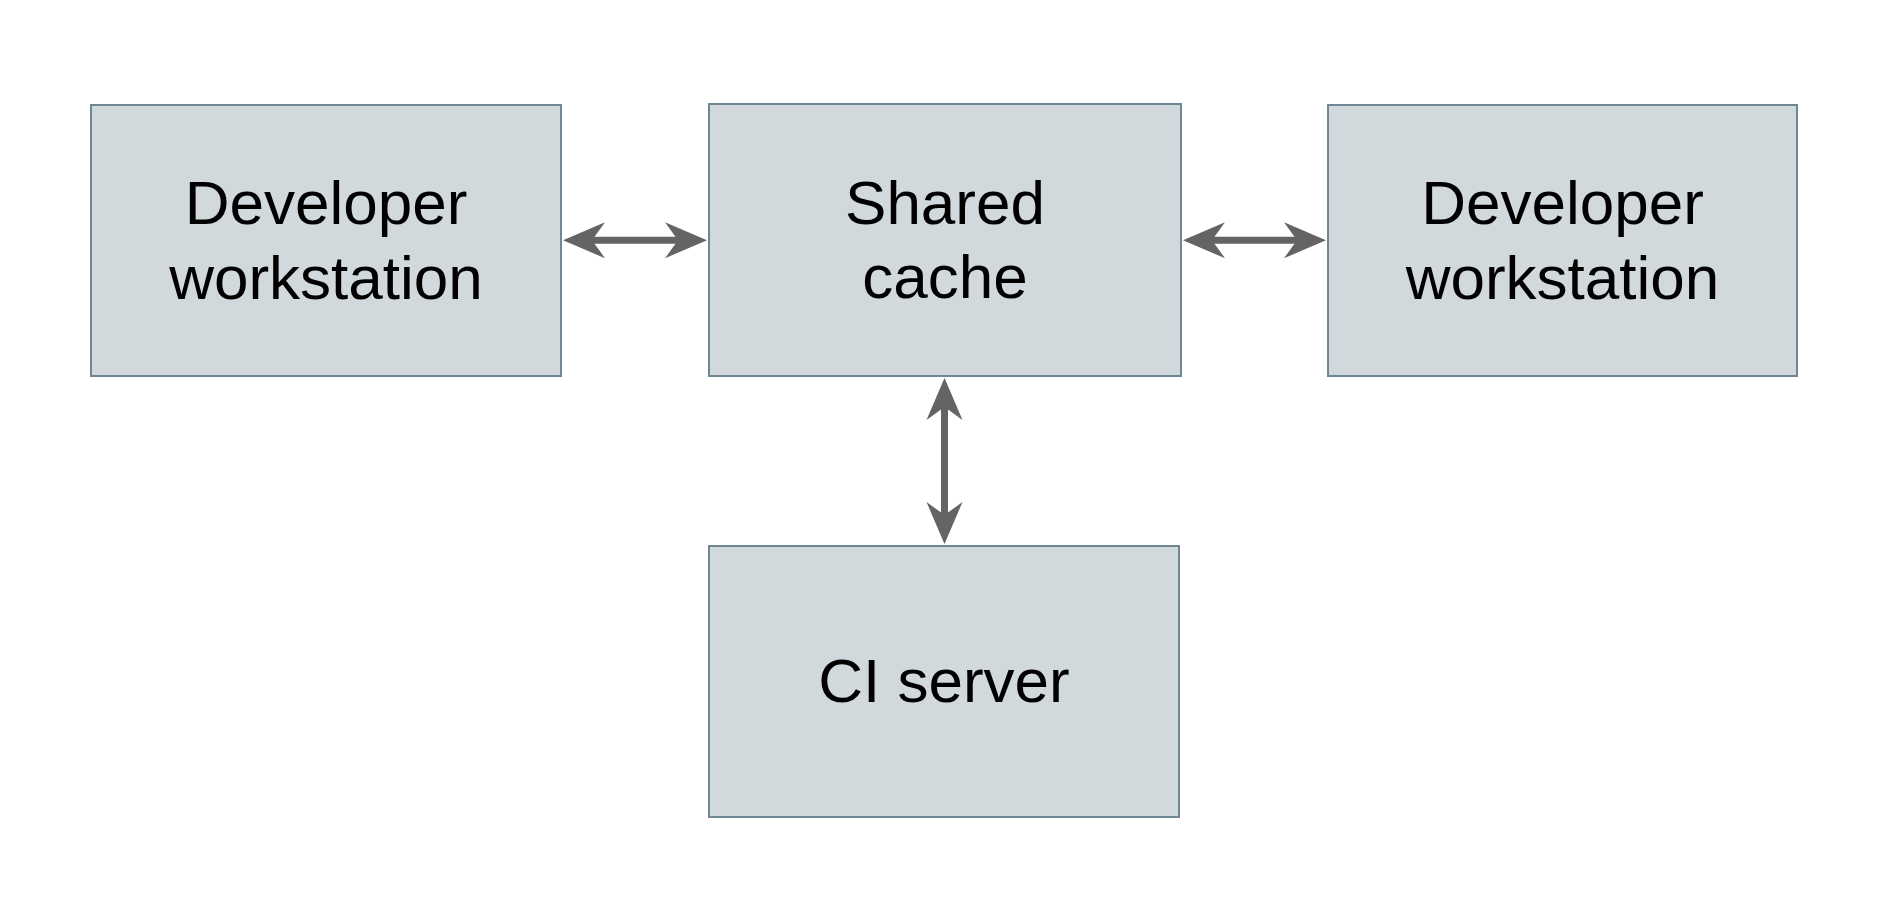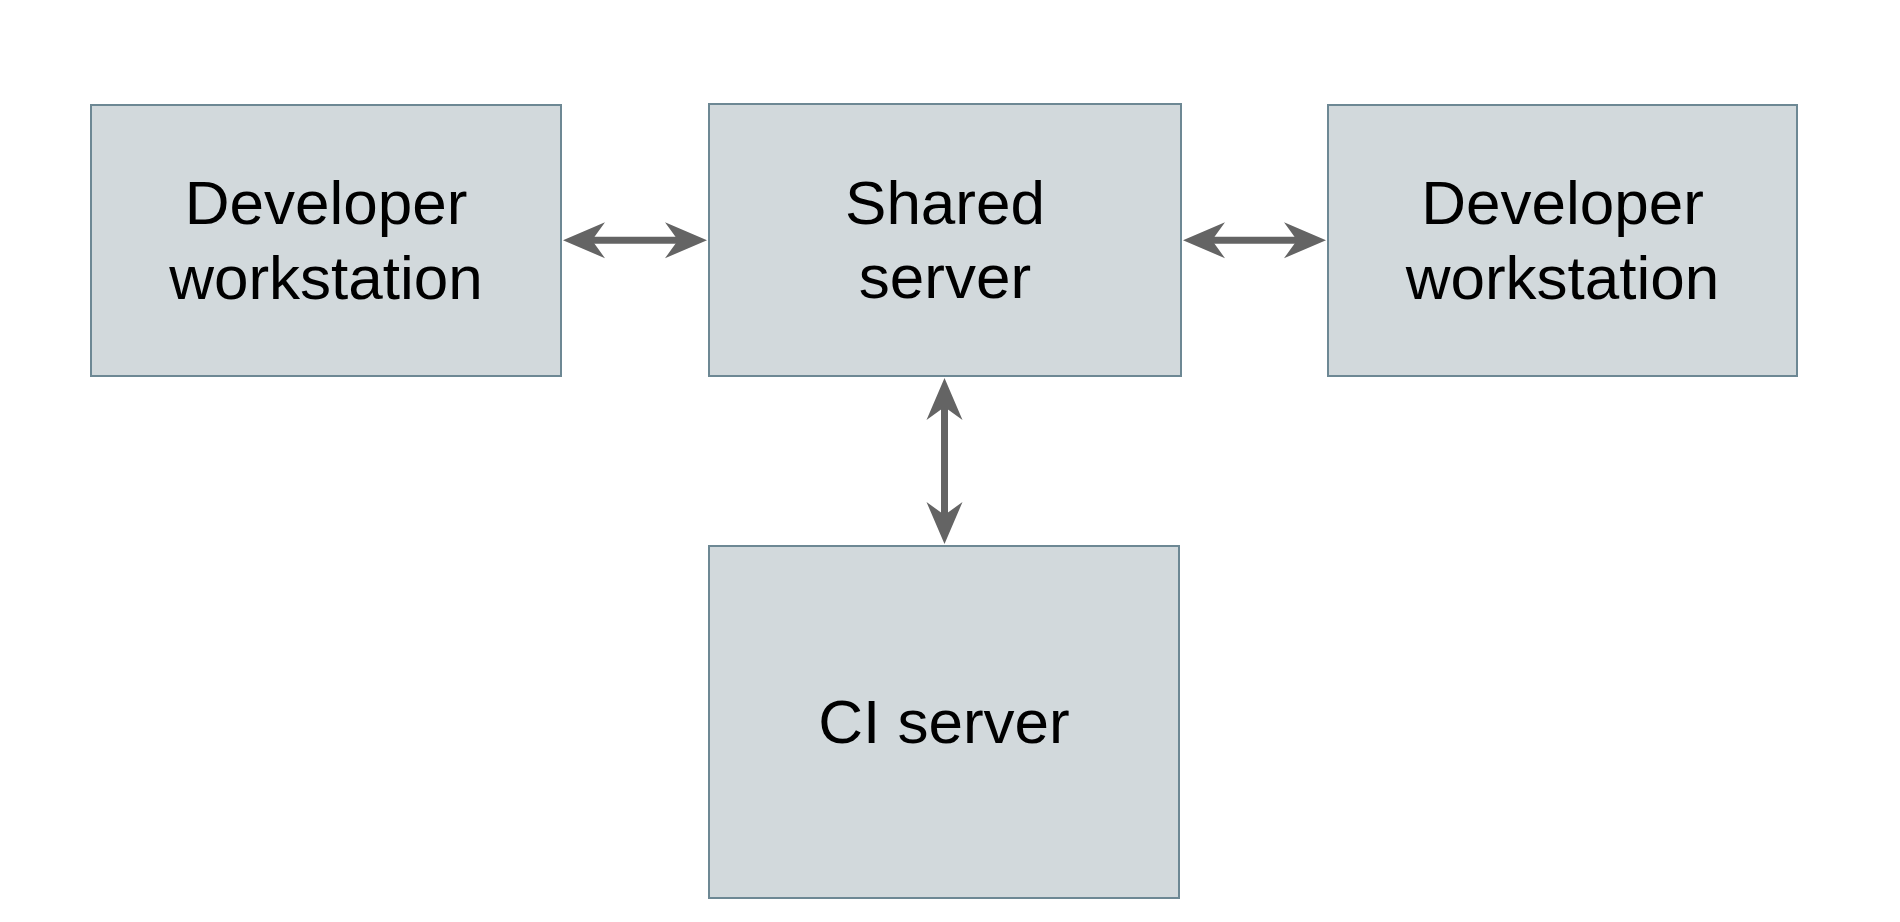--- a/index.html
+++ b/index.html
@@ -34,21 +34,21 @@
     text-align: center;
     white-space: pre-line;
     font-size: 62px;
     line-height: 1.2;
     color: var(--text, #000000);
     letter-spacing: 0px;
   }
   .node-dev-left   { left: 90px;   top: 104px; width: 472px; height: 273px; }
   .node-shared     { left: 708px;  top: 103px; width: 474px; height: 274px; }
   .node-dev-right  { left: 1327px; top: 104px; width: 471px; height: 273px; }
-  .node-ci         { left: 708px;  top: 545px; width: 472px; height: 354px; }
+  .node-ci         { left: 708px;  top: 545px; width: 472px; height: 273px; }
 </style>
 </head>
 <body>
 
 <div class="stage">
 
   <svg class="edges-layer" id="edges-svg" viewBox="0 0 1900 922" xmlns="http://www.w3.org/2000/svg">
       <path d="M563 240.25 L605 258.25 L592 240.25 L605 222.25 Z" fill="#646464"></path>
       <path d="M707 240.25 L665 222.25 L678 240.25 L665 258.25 Z" fill="#646464"></path>
       <path d="M592 236.75 H678 V243.75 H592 Z" fill="#646464"></path>
@@ -60,21 +60,21 @@
       <path d="M941 407 V515 H948 V407 Z" fill="#646464"></path>
     </svg>
 
   <div class="node node-dev-left">
     <span>Developer
 workstation</span>
   </div>
 
   <div class="node node-shared">
     <span>Shared
-server</span>
+cache</span>
   </div>
 
   <div class="node node-dev-right">
     <span>Developer
 workstation</span>
   </div>
 
   <div class="node node-ci">
     <span>CI server</span>
   </div>

